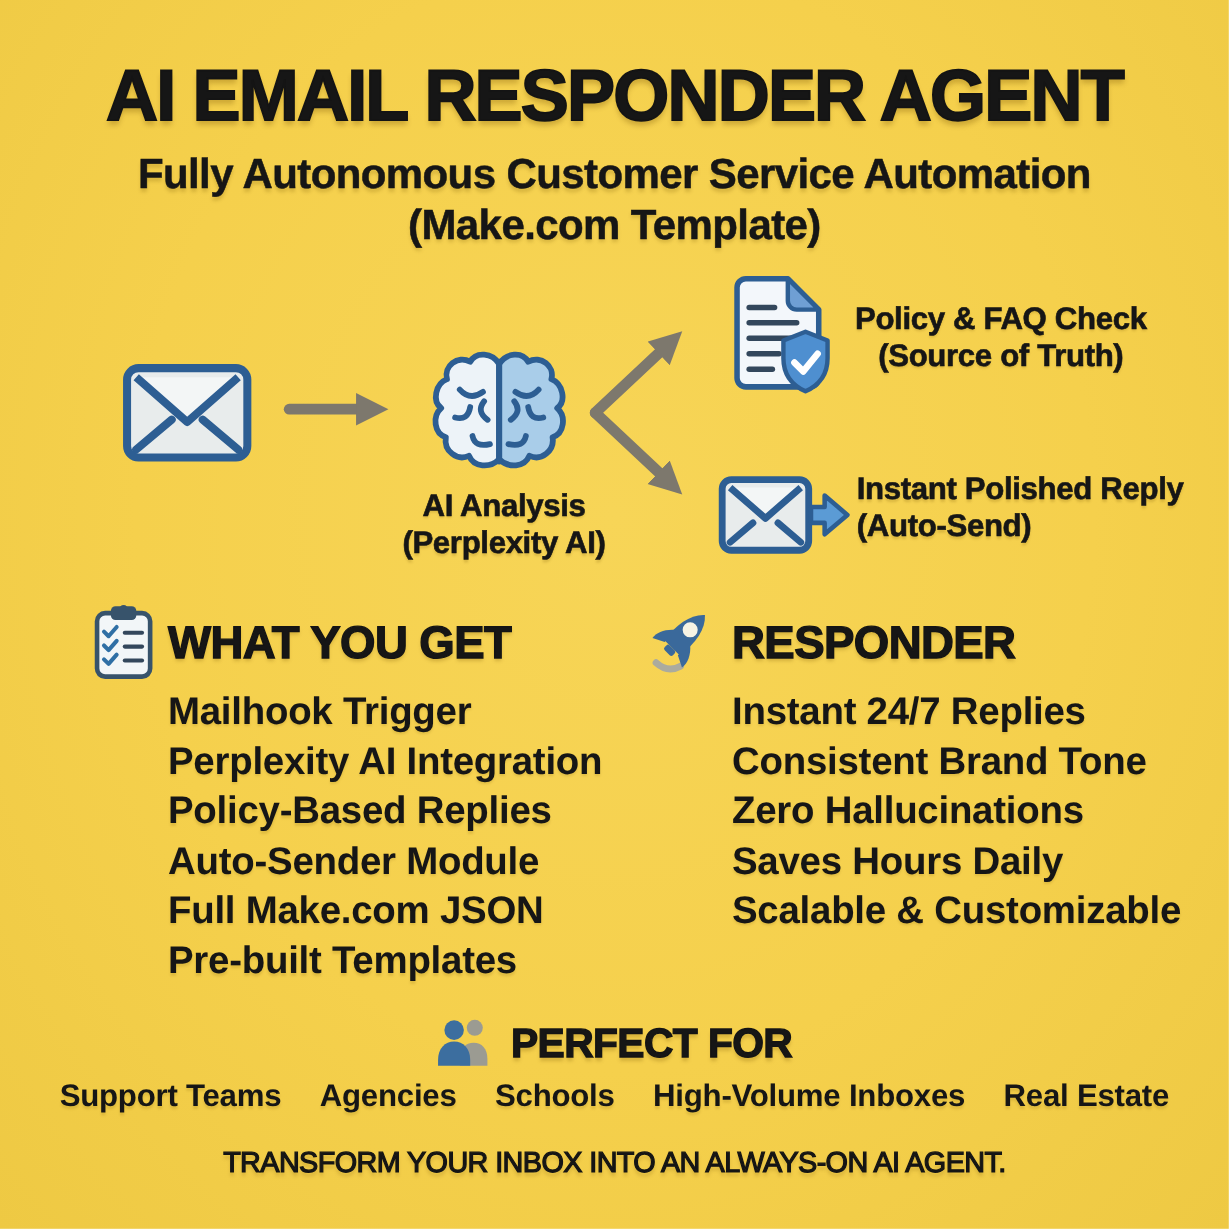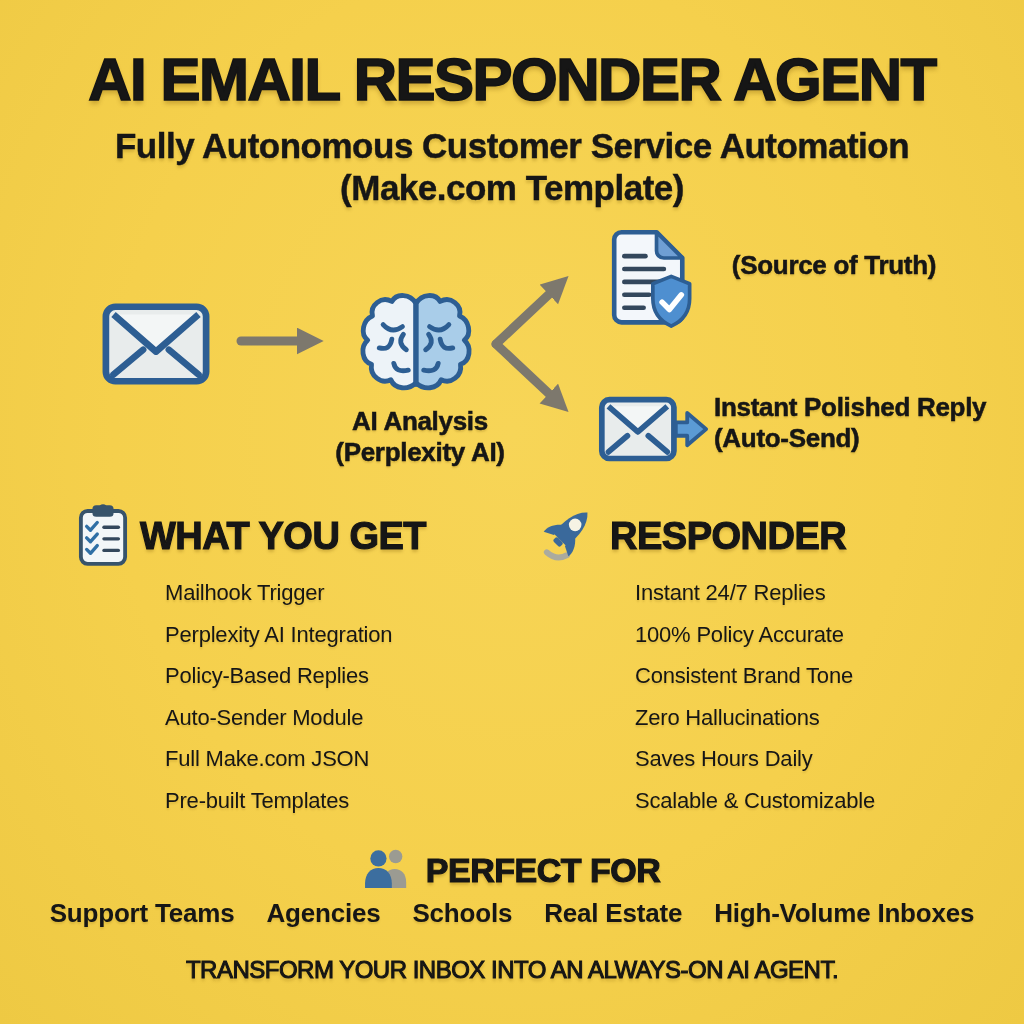--- a/index.html
+++ b/index.html
@@ -24,21 +24,21 @@
   .flow-label{
     font-size:26px;font-weight:700;line-height:31px;letter-spacing:-0.3px;
     -webkit-text-stroke:0.5px #141414;
     text-shadow:0 2px 2px rgba(115,80,0,0.20);
   }
   .section-heading{
     font-size:38px;font-weight:700;letter-spacing:-0.5px;
     -webkit-text-stroke:1.1px #141414;
     text-shadow:0 3px 3px rgba(115,80,0,0.25);
   }
-  .list{font-size:22px;font-weight:400;letter-spacing:-0.2px;margin-left:25px;}
+  .list{font-size:32px;font-weight:700;letter-spacing:-0.2px;}
   .list-item{height:41.5px;line-height:41.5px;text-shadow:0 2px 2px rgba(115,80,0,0.16);}
   .pf-row{display:flex;align-items:flex-end;justify-content:center;gap:14px;}
   .pf-heading{
     font-size:34px;font-weight:700;letter-spacing:-0.5px;
     -webkit-text-stroke:1.1px #141414;
     text-shadow:0 3px 3px rgba(115,80,0,0.25);
   }
   .audiences{display:flex;justify-content:center;gap:32px;font-size:26px;font-weight:600;
     letter-spacing:-0.2px;text-shadow:0 2px 2px rgba(115,80,0,0.16);}
   .tagline{
@@ -111,20 +111,21 @@
         <line x1="21" y1="42" x2="64" y2="42"></line>
         <line x1="21" y1="56" x2="62" y2="56"></line>
         <line x1="21" y1="70" x2="48" y2="70"></line>
         <line x1="21" y1="84" x2="42" y2="84"></line>
       </g>
       <path d="M72 50 L92 58 V74 C92 90 83 99 72 104 C61 99 52 90 52 74 V58 Z" fill="#4e8fd0" stroke="#2d5e93" stroke-width="4" stroke-linejoin="round"></path>
       <path d="M62 78 L70 86 L83 70" fill="none" stroke="#ffffff" stroke-width="6" stroke-linecap="round" stroke-linejoin="round"></path>
     </svg>
 
     <div class="abs flow-label" style="left:700px;top:250px;width:268px;text-align:center">
+      <div>Policy &amp; FAQ Check</div>
       <div>(Source of Truth)</div>
     </div>
 
     <svg class="abs" style="left:598px;top:394px" width="112" height="74" viewBox="0 0 118 78">
       <rect x="4" y="6" width="76" height="62" rx="8" fill="#e8ecec" stroke="#2d5e93" stroke-width="6"></rect>
       <path d="M11 13 L42 40 L73 13" fill="#f3f6f6" stroke="#2d5e93" stroke-width="6" stroke-linejoin="round"></path>
       <path d="M11 61 L31 44 M73 61 L53 44" fill="none" stroke="#2d5e93" stroke-width="6" stroke-linecap="round"></path>
       <path d="M82 30 H94 V20 L114 37 L94 54 V44 H82 Z" fill="#5b9bd5" stroke="#2d5e93" stroke-width="4" stroke-linejoin="round"></path>
     </svg>
 
@@ -163,39 +164,38 @@
       <path d="M21 30 C14 36 11 43 12 49 L22 44 Z"></path>
       <path d="M39 30 C46 36 49 43 48 49 L38 44 Z"></path>
       <path d="M30 3 C39 11 42 26 39 43 H21 C18 26 21 11 30 3 Z"></path>
       <rect x="25" y="43" width="10" height="6" rx="2"></rect>
       <circle cx="30" cy="21" r="6.5" fill="#f6f3e4"></circle>
     </g>
   </svg>
   <div class="abs section-heading" style="left:610px;top:515px">RESPONDER</div>
   <div class="abs list" style="left:610px;top:572px">
     <div class="list-item">Instant 24/7 Replies</div>
-    <div class="list-item">100% Policy Accurate</div>
     <div class="list-item">Consistent Brand Tone</div>
     <div class="list-item">Zero Hallucinations</div>
     <div class="list-item">Saves Hours Daily</div>
     <div class="list-item">Scalable &amp; Customizable</div>
   </div>
 
   <div class="abs pf-row" style="left:0;top:844px;width:1024px;height:46px">
     <svg width="48" height="44" viewBox="0 0 50 46">
       <circle cx="33" cy="11" r="7" fill="#9b9b92"></circle>
       <path d="M20 44 V38 C20 29 25 24 32 24 C39 24 44 29 44 38 V44 Z" fill="#9b9b92"></path>
       <circle cx="15" cy="13" r="8.5" fill="#3c6e9f"></circle>
       <path d="M1 44 V39 C1 29 7 23 15 23 C23 23 29 29 29 39 V44 Z" fill="#3c6e9f"></path>
     </svg>
     <span class="pf-heading">PERFECT FOR</span>
   </div>
   <div class="abs audiences" style="left:0;top:898px;width:1024px">
     <span>Support Teams</span>
     <span>Agencies</span>
     <span>Schools</span>
+    <span>High-Volume Inboxes</span>
     <span>Real Estate</span>
-    <span>High-Volume Inboxes</span>
   </div>
 
   <div class="abs center tagline" style="top:956px">TRANSFORM YOUR INBOX INTO AN ALWAYS-ON AI AGENT.</div>
 
 </div>
 
 </body></html>

